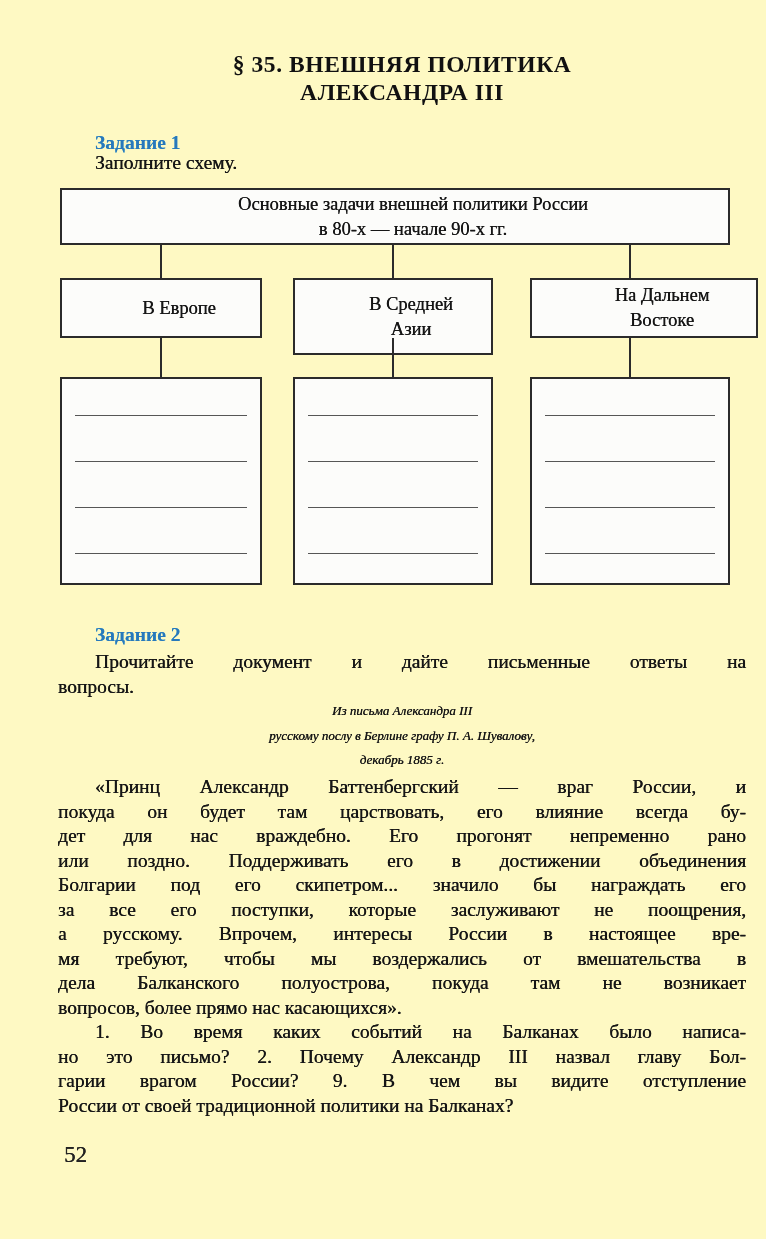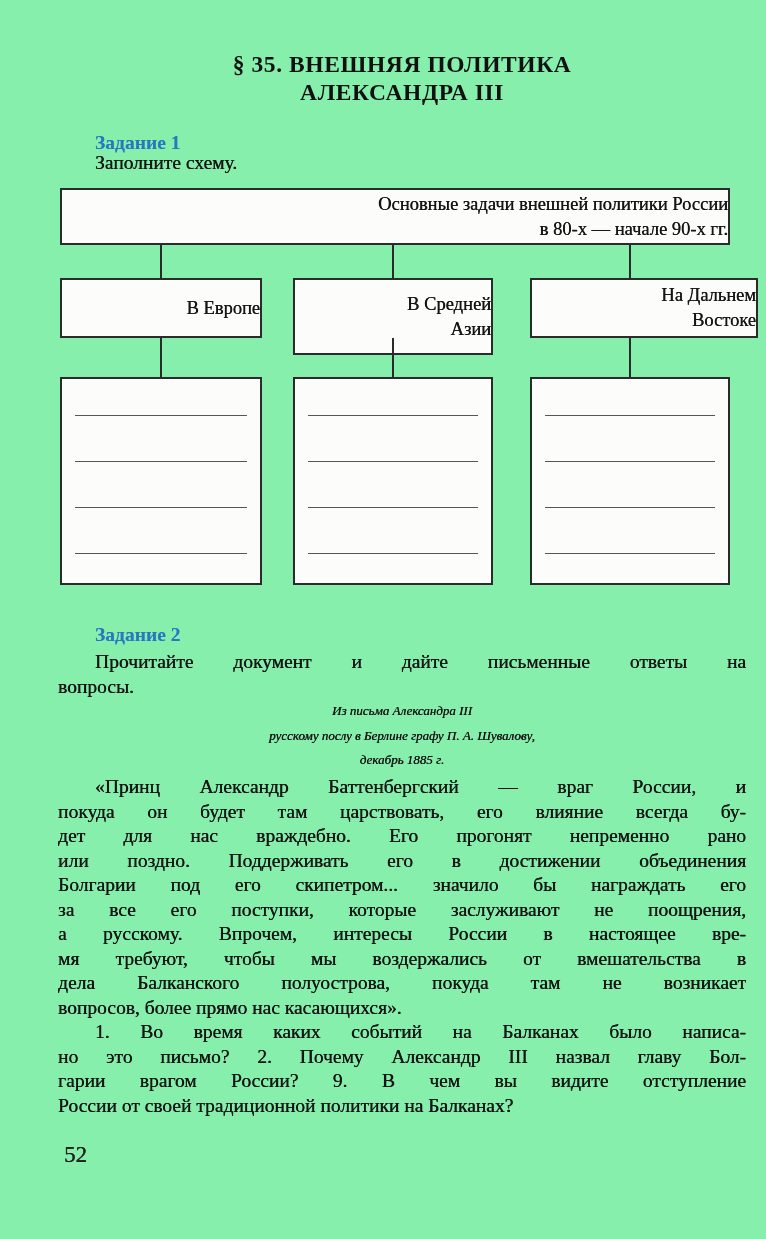--- a/index.html
+++ b/index.html
@@ -1,20 +1,20 @@
 <!DOCTYPE html>
 <html><head>
 <meta charset="utf-8">
 <style>
   html,body{margin:0;padding:0;background:#e8e8e6;}
   .page{
     position:relative;
     width:766px;height:1239px;
     margin:0 auto;
-    background:#86efac;
+    background:#fef9c3;
     font-family:"Liberation Serif","DejaVu Serif",serif;
     color:#161616;
     overflow:hidden;
   }
   
   .tline{white-space:nowrap;}
   .para .tline{white-space:normal;text-align:justify;text-align-last:justify;}
   .para .tline.last{text-align-last:left;}
   .para .tline.first{text-indent:37px;}
   .center .tline{text-align:center;text-align-last:center;white-space:normal;}
@@ -36,21 +36,21 @@
     position:absolute;top:151px;left:95px;
     font-size:19.5px;
   }
   .bodytext{font-size:19.5px;line-height:24.5px;text-shadow:0.35px 0 0 currentColor;}
 
   
   .diagram{position:absolute;top:0;left:0;width:766px;height:600px;}
   .dbox{
     position:absolute;box-sizing:border-box;
     border:2px solid #2b2b2b;background:#fcfcfa;
-    display:flex;flex-direction:column;align-items:flex-end;justify-content:center;
+    display:flex;flex-direction:column;align-items:center;justify-content:center;
     font-size:18.5px;line-height:25px;text-align:center;
     text-shadow:0.3px 0 0 currentColor;
     padding-left:36px;
   }
   .root{left:60px;top:188px;width:670px;height:57px;}
   .lbl1{left:60px;top:278px;width:202px;height:60px;}
   .lbl2{left:293px;top:278px;width:200px;height:77px;}
   .lbl3{left:530px;top:278px;width:228px;height:60px;}
   .ans{
     position:absolute;box-sizing:border-box;top:377px;height:208px;

